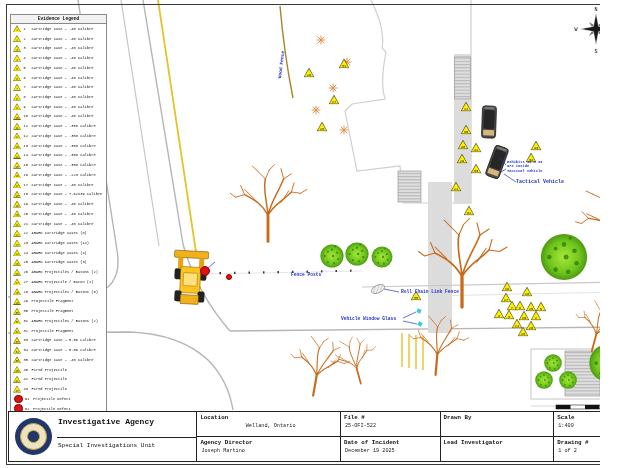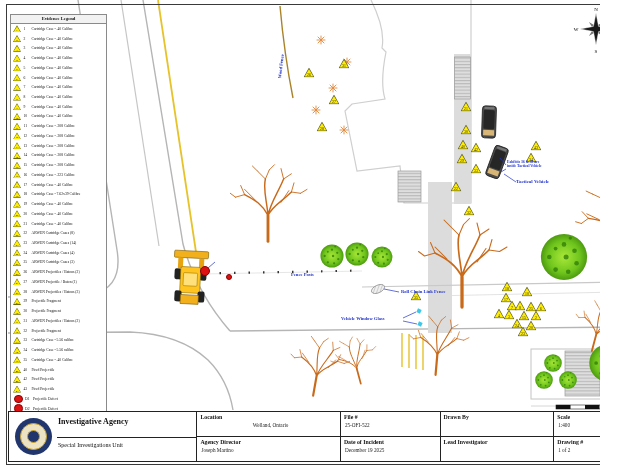--- a/index.html
+++ b/index.html
@@ -1,17 +1,17 @@
 <!DOCTYPE html>
 <html style="--yw: #ffee00; --rd: #dd1111; --bl: #2233cc; --cy: #3ec8e8;"><head>
 <meta charset="utf-8">
 <style>
   html,body{margin:0;padding:0;background:#fff;}
   #page{position:relative;width:600px;height:468px;background:#fff;overflow:hidden;
-        font-family:Liberation Serif, serif;color:#111;}
+        font-family:Liberation Mono, monospace;color:#111;}
   .abs{position:absolute;}
   #sheet-border{left:6px;top:4px;width:610px;height:459px;border:1.2px solid #3a3a3a;pointer-events:none;z-index:50;}
 
   
   #legend{left:10px;top:14px;width:95px;height:399px;background:#fff;border:1px solid #8a8a8a;z-index:20;}
   #legend-title{height:8px;line-height:8px;text-align:center;font-size:4.6px;font-weight:bold;
                 border-bottom:0.8px solid #8a8a8a;background:#f2f2f2;}
   .lg-row{display:flex;align-items:center;height:9.74px;overflow:hidden;}
   .lg-tri{position:relative;width:8px;height:7px;margin-left:2px;flex:none;
           clip-path:polygon(50% 0,100% 100%,0 100%);background:#6a6a00;}

